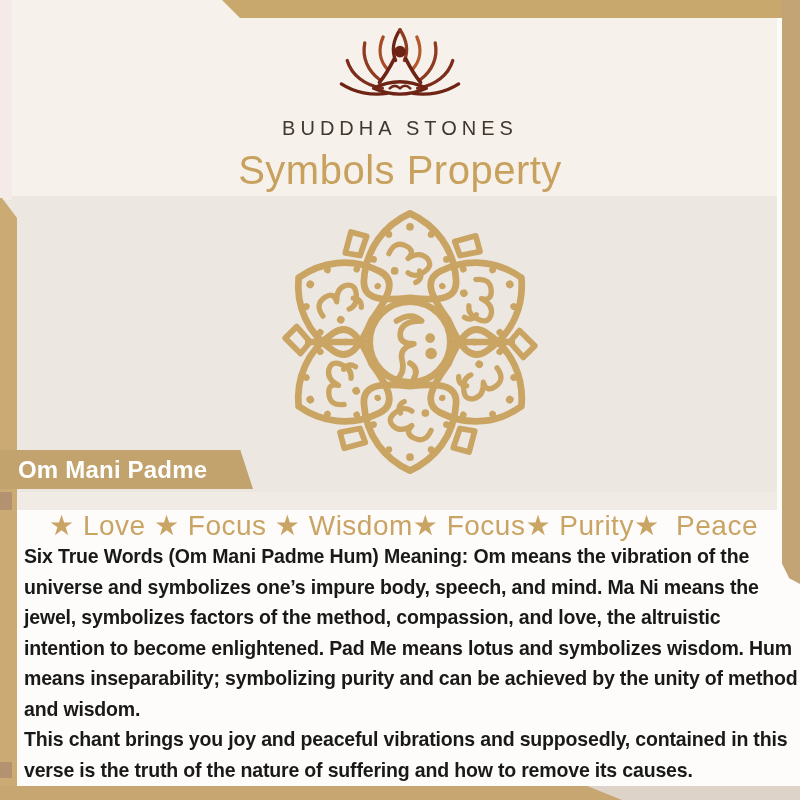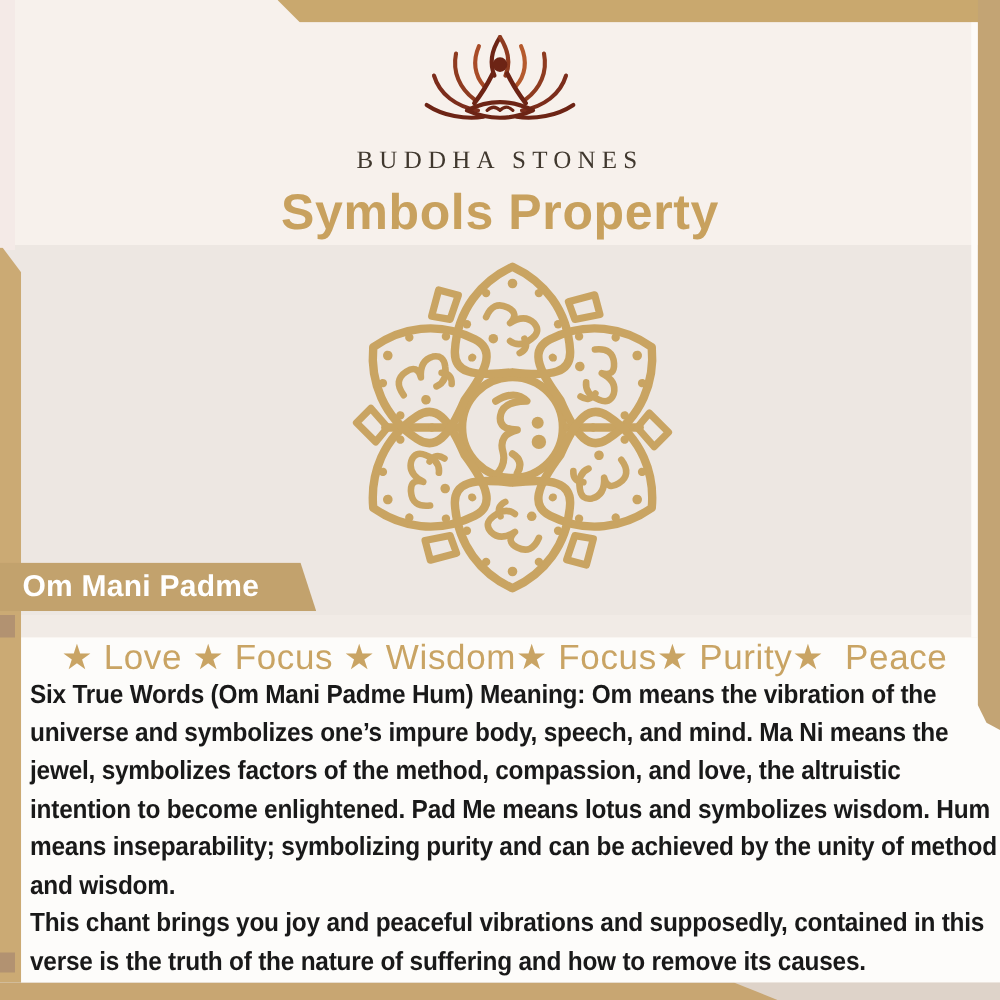--- a/index.html
+++ b/index.html
@@ -22,24 +22,24 @@
            clip-path:polygon(0 0,2px 0,100% 20px,100% 100%,0 100%);}
   .left-notch-1{position:absolute;left:0;top:492px;width:12px;height:18px;background:#b29271;}
   .left-notch-2{position:absolute;left:0;top:762px;width:12px;height:16px;background:#b29271;}
   .bottom-band{position:absolute;left:0;top:786px;width:800px;height:14px;background:#ded3c9;}
   .bottom-bar-left{position:absolute;left:0;top:786px;width:622px;height:14px;background:#c8a672;
            clip-path:polygon(0 0,94.4% 0,100% 100%,0 100%);}
 
   
   .logo{position:absolute;left:312px;top:22px;width:176px;height:96px;}
   .brand-name{position:absolute;left:0;top:117px;width:800px;text-align:center;
-        font-family:Liberation Serif, serif;font-size:20px;letter-spacing:5px;
+        font-family:Liberation Sans, sans-serif;font-size:20px;letter-spacing:5px;
         color:#40382e;font-weight:500;}
   .page-title{position:absolute;left:0;top:148px;width:800px;text-align:center;
-        font-size:40px;font-weight:bold;color:#c8a15e;letter-spacing:0.5px;}
+        font-size:40px;font-weight:normal;color:#c8a15e;letter-spacing:0.5px;}
 
   
   .mandala{position:absolute;left:266px;top:198px;width:288px;height:288px;}
 
   
   .mantra-banner{position:absolute;left:0;top:450px;width:253px;height:39px;background:#c2a26d;
         clip-path:polygon(0 0,95% 0,100% 100%,0 100%);}
   .mantra-banner span{display:block;padding-left:18px;line-height:39px;
         font-size:24px;font-weight:bold;color:#ffffff;letter-spacing:0.2px;}
 

